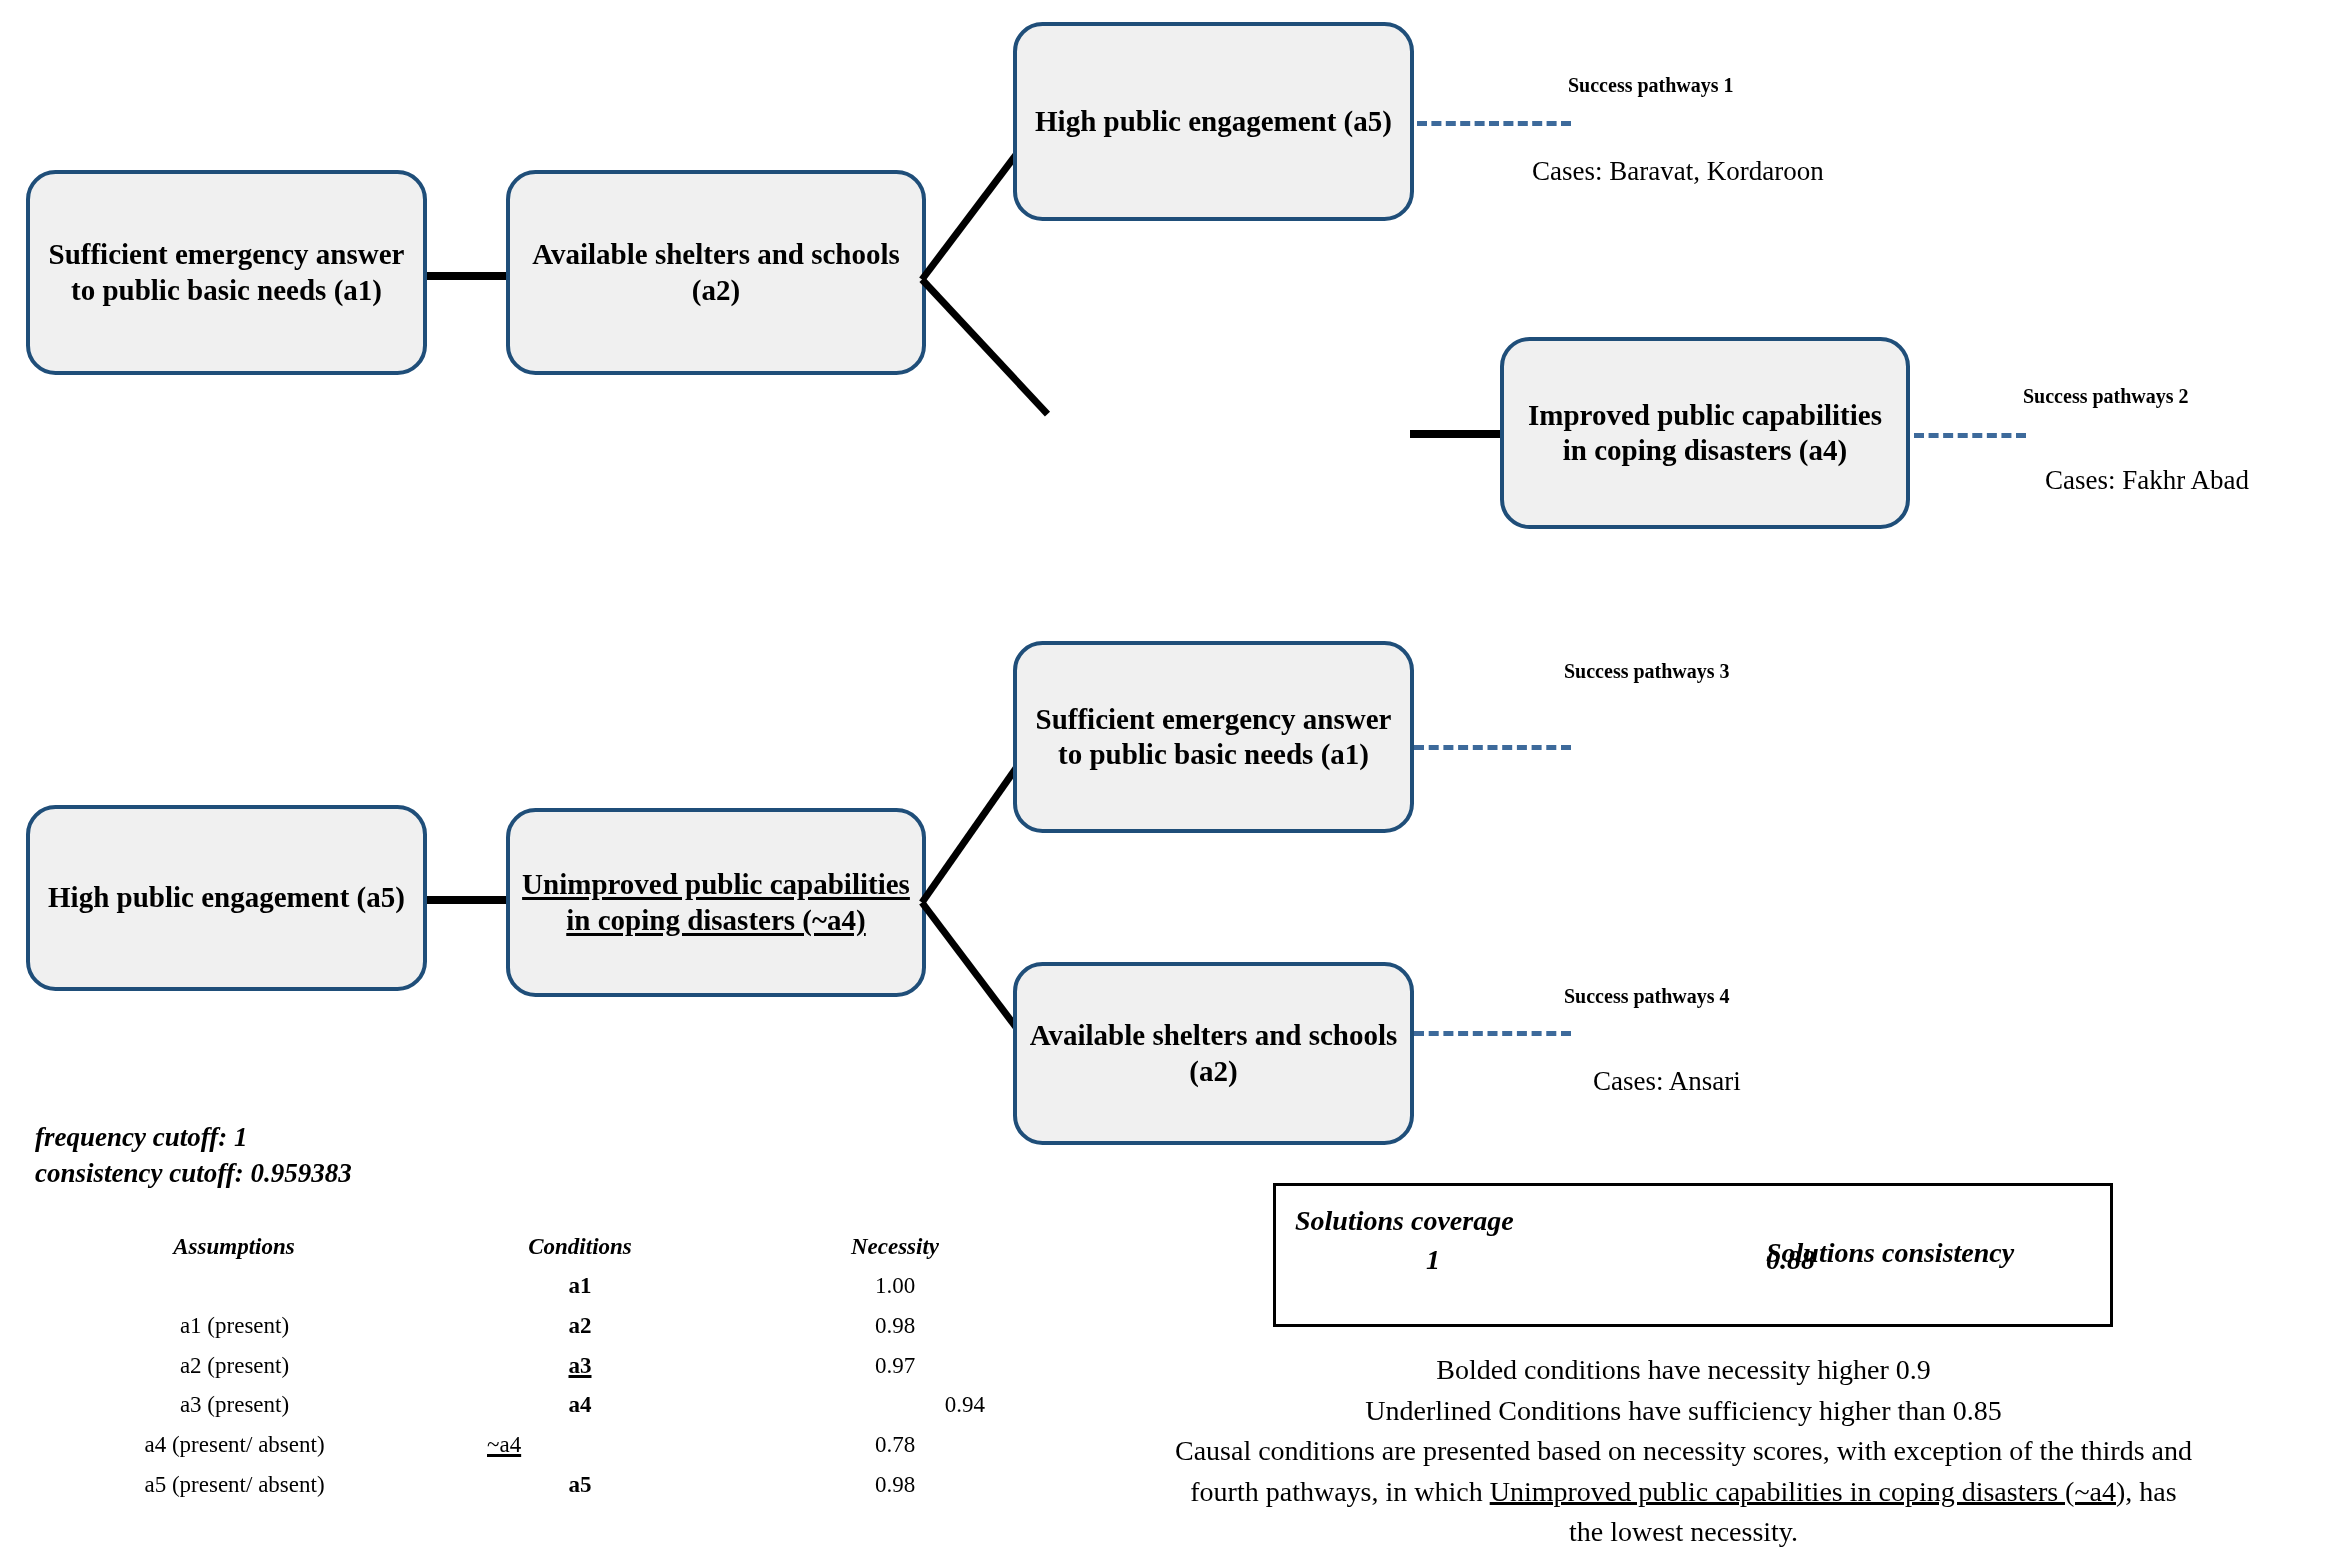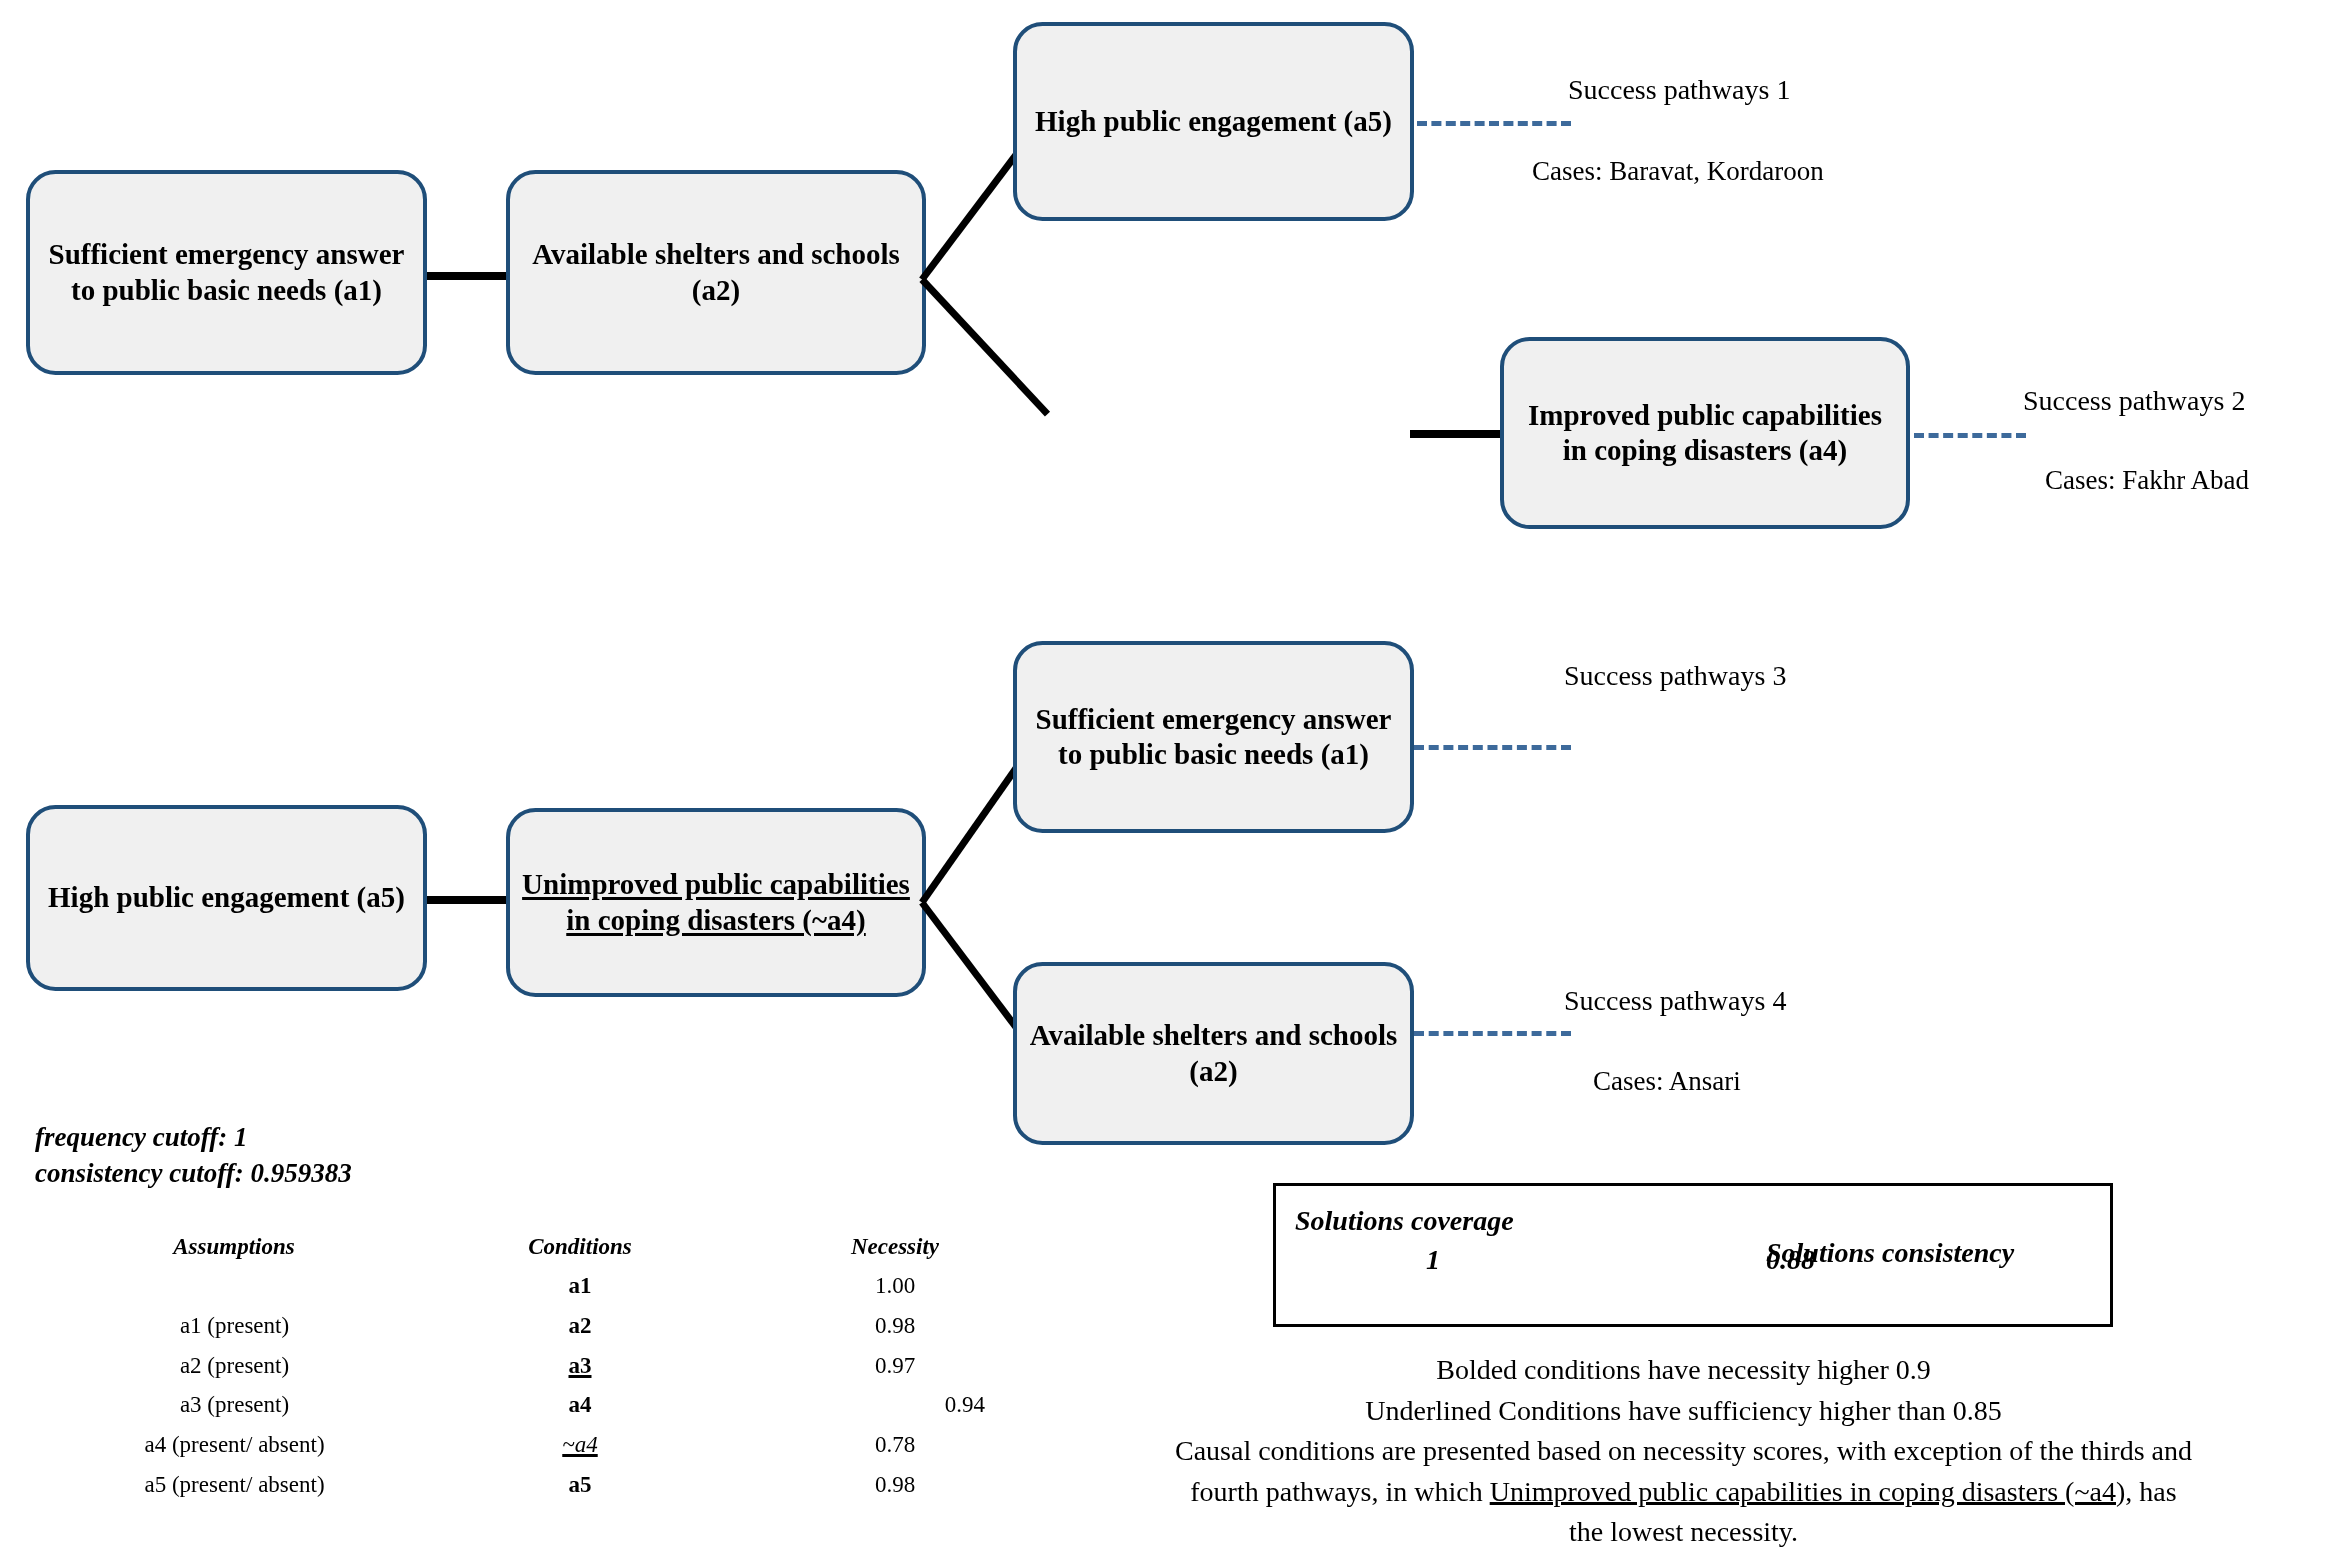--- a/index.html
+++ b/index.html
@@ -15,21 +15,21 @@
   .node .txt{display:block;width:100%;}
   .node.underlined .txt{text-decoration:underline;text-decoration-thickness:2.6px;
         text-underline-offset:2.6px;}
 
   
   .solid{position:absolute;background:#000;}
   .diag{position:absolute;height:7px;background:#000;transform-origin:0 50%;}
   .dash{position:absolute;height:0;border-top:5.8px dashed #3D6A9B;}
 
   
-  .pw-title{position:absolute;font-weight:normal;font-size:28px;white-space:nowrap;}
+  .pw-title{position:absolute;font-weight:bold;font-size:20px;white-space:nowrap;}
   .pw-cases{position:absolute;font-size:27px;line-height:1.28;}
 
   
   .cutoff{position:absolute;font-style:italic;font-weight:bold;font-size:27px;
           line-height:1.35;white-space:nowrap;}
 
   
   .tbl{position:absolute;font-size:23px;}
   .tbl .hdr{position:absolute;font-style:italic;font-weight:bold;white-space:nowrap;}
   .cell{position:absolute;white-space:nowrap;}
@@ -127,21 +127,21 @@
     <div class="cell" style="left:74px;top:1313px;width:321px;text-align:center;">a1 (present)</div>
     <div class="cell" style="left:74px;top:1353px;width:321px;text-align:center;">a2 (present)</div>
     <div class="cell" style="left:74px;top:1392px;width:321px;text-align:center;">a3 (present)</div>
     <div class="cell" style="left:74px;top:1432px;width:321px;text-align:center;">a4 (present/ absent)</div>
     <div class="cell" style="left:74px;top:1472px;width:321px;text-align:center;">a5 (present/ absent)</div>
 
     <div class="cell b" style="left:487px;top:1273px;width:186px;text-align:center;">a1</div>
     <div class="cell b" style="left:487px;top:1313px;width:186px;text-align:center;">a2</div>
     <div class="cell b u" style="left:487px;top:1353px;width:186px;text-align:center;">a3</div>
     <div class="cell b" style="left:487px;top:1392px;width:186px;text-align:center;">a4</div>
-    <div class="cell u" style="left:487px;top:1432px;width:186px;text-align:center;font-style:italic;">~a4</div>
+    <div class="cell u" style="left:487px;top:1432px;width:186px;text-align:left;">~a4</div>
     <div class="cell b" style="left:487px;top:1472px;width:186px;text-align:center;">a5</div>
 
     <div class="cell" style="left:805px;top:1273px;width:180px;text-align:center;">1.00</div>
     <div class="cell" style="left:805px;top:1313px;width:180px;text-align:center;">0.98</div>
     <div class="cell" style="left:805px;top:1353px;width:180px;text-align:center;">0.97</div>
     <div class="cell" style="left:805px;top:1392px;width:180px;text-align:right;">0.94</div>
     <div class="cell" style="left:805px;top:1432px;width:180px;text-align:center;">0.78</div>
     <div class="cell" style="left:805px;top:1472px;width:180px;text-align:center;">0.98</div>
   </div>
 

